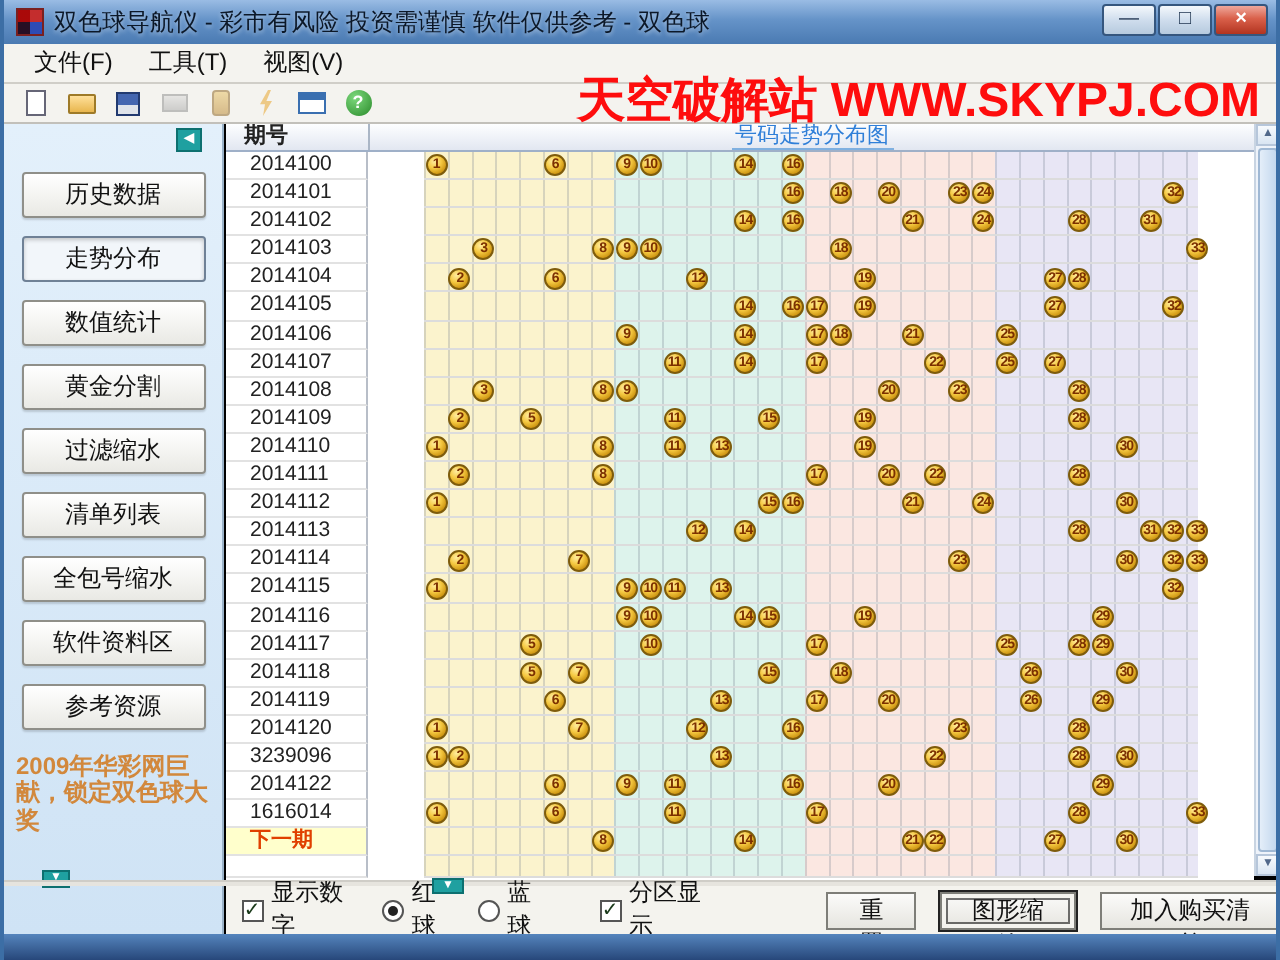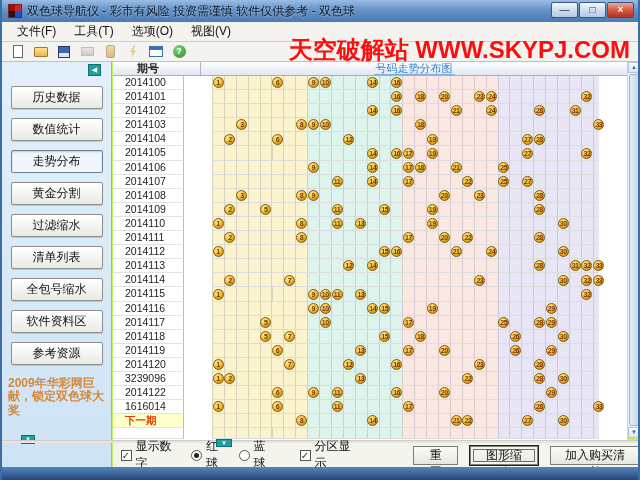--- a/index.html
+++ b/index.html
@@ -1,17 +1,17 @@
 <!DOCTYPE html>
 <html><head>
 <meta charset="utf-8">
 <style>
   html,body{margin:0;padding:0;background:#888;}
   *{box-sizing:border-box;font-family:"Liberation Sans","DejaVu Sans",sans-serif;}
-  #window{position:relative;width:640px;height:480px;background:#bef264;overflow:hidden;
+  #window{position:relative;width:640px;height:480px;background:#000000;overflow:hidden;
           border-left:2px solid #3c6ea5;border-right:2px solid #3c6ea5;}
   
   .titlebar{position:absolute;left:0;top:0;width:100%;height:22px;
     background:linear-gradient(#9abce4,#6593c8 45%,#4a7ab2);display:flex;align-items:center;padding:0 4px;}
   .app-icon{width:14px;height:14px;margin:0 5px 0 2px;border:1px solid #7a2020;background:
     linear-gradient(90deg,#d03030 0 50%,#f0f0f0 50% 100%),linear-gradient(#d03030 0 50%,#3050c0 50% 100%);
     background-blend-mode:multiply;}
   .title-text{font-size:12px;color:#0c1828;text-shadow:0 1px 2px rgba(255,255,255,.5);white-space:nowrap;}
   .win-btns{position:absolute;right:4px;top:2px;display:flex;}
   .win-btn{width:27px;height:16px;margin-left:1px;border:1px solid #35567e;border-radius:2px;
@@ -48,22 +48,22 @@
   .side-btn.active{background:#f2f6fa;box-shadow:inset 0 1px 2px rgba(0,0,0,.2);border-color:#6f8196;}
   .promo{width:98px;margin:12px auto 0 6px;font-size:12px;line-height:1.12;color:#d2883c;font-weight:bold;}
   .collapse-down-side{position:absolute;left:19px;top:373px;width:14px;height:9px;background:#1fa0a0;
     border:1px solid #0d7070;color:#fff;font-size:6px;line-height:7px;text-align:center;}
   .home-btn{position:absolute;left:8px;top:385px;width:68px;height:19px;background:linear-gradient(#ffffff,#e9e9e4);
     border:1px solid #8f8f89;border-radius:2px;font-size:12px;text-align:center;line-height:17px;color:#111;}
   
   .chart{position:absolute;left:111px;top:62px;width:514px;height:378px;background:#fff;overflow:hidden;}
   .chart-header{display:flex;height:14px;background:linear-gradient(#fdfeff,#e2e7f1);
     border-bottom:1px solid #9fb0c8;}
-  .chart-header .hl{width:88px;border-right:1px solid #aab6c6;font-size:11px;font-weight:bold;
-    color:#222;padding-left:24px;line-height:13px;}
+  .chart-header .hl{width:72px;border-right:1px solid #aab6c6;font-size:11px;font-weight:bold;
+    color:#222;padding-left:9px;line-height:13px;}
   .chart-header .ht{flex:1;text-align:center;font-size:11px;line-height:13px;color:#2f7fd8;}
   .chart-header .ht span{border-bottom:1px solid #7fb0e0;padding:0 2px;}
   .row{display:flex;height:14.1px;gap:28px;}
   .row-label{width:72px;background:#fff;border-right:1px solid #b8bec8;border-bottom:1px solid #e2e2e2;
     font-size:10.5px;color:#222;padding-left:12px;line-height:13px;white-space:nowrap;}
   .row.next .row-label{background:#ffffcc;color:#e04000;font-weight:bold;}
   .row-grid{position:relative;width:392.7px;border-bottom:1px solid #dcdcdc;}
   .row-filler{flex:1;background:#fff;border-bottom:1px solid #e6e6e6;}
   .ball{position:absolute;top:1.2px;width:11px;height:11px;border-radius:50%;
     background:radial-gradient(circle at 35% 30%,#ffec9e 0%,#f5c942 40%,#d29a16 72%,#a5720a);
@@ -106,21 +106,20 @@
     <div class="win-btns">
       <div class="win-btn">—</div>
       <div class="win-btn">□</div>
       <div class="win-btn close">×</div>
     </div>
   </div>
 
   <div class="menubar">
       <div class="menu-item">文件(F)</div>
       <div class="menu-item">工具(T)</div>
-      <div class="menu-item">选项(O)</div>
       <div class="menu-item">视图(V)</div>
     </div>
 
   <div class="toolbar">
       <div class="tb-btn">
         <div class="icon-new-file"></div>
       </div>
       <div class="tb-btn">
         <div class="icon-open-folder"></div>
       </div>
@@ -143,22 +142,22 @@
         <div class="icon-help">?</div>
       </div>
     </div>
 
   <div class="watermark">天空破解站 WWW.SKYPJ.COM</div>
 
   <div class="sidebar">
     <div class="collapse-left">◀</div>
     <div>
         <div class="side-btn">历史数据</div>
+        <div class="side-btn active">走势分布</div>
         <div class="side-btn">数值统计</div>
-        <div class="side-btn active">走势分布</div>
         <div class="side-btn">黄金分割</div>
         <div class="side-btn">过滤缩水</div>
         <div class="side-btn">清单列表</div>
         <div class="side-btn">全包号缩水</div>
         <div class="side-btn">软件资料区</div>
         <div class="side-btn">参考资源</div>
       </div>
     <div class="promo">2009年华彩网巨献，锁定双色球大奖</div>
     <div class="collapse-down-side">▼</div>
   </div>

